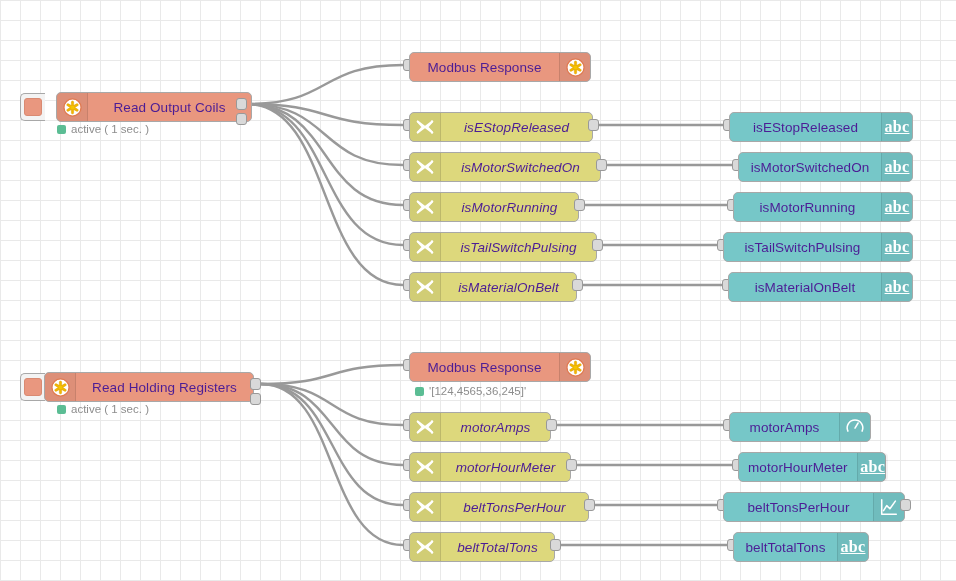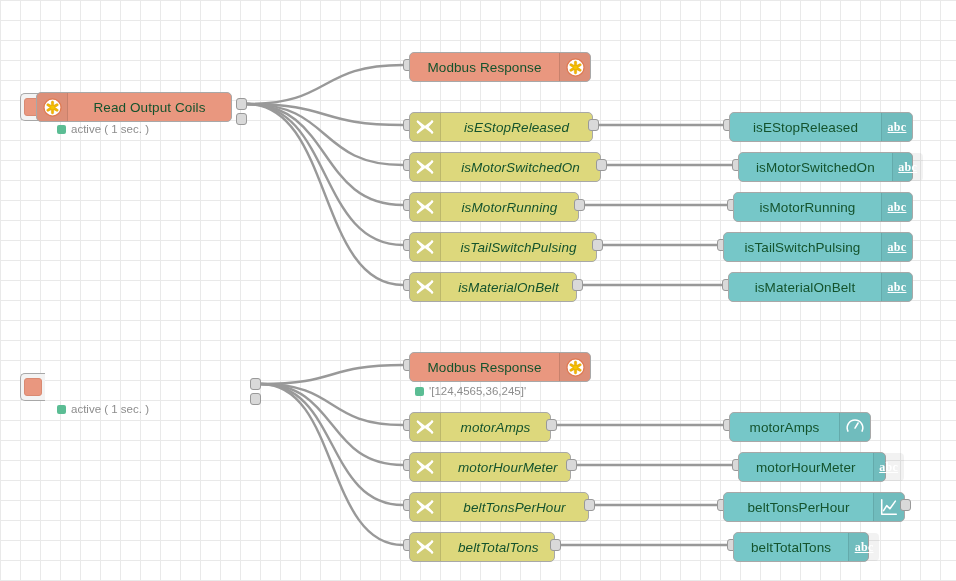--- a/index.html
+++ b/index.html
@@ -37,23 +37,23 @@
     display: flex;
     align-items: stretch;
     box-shadow: 0 0 0 0 rgba(0,0,0,0);
   }
   .node .lbl {
     display: flex;
     align-items: center;
     justify-content: center;
     flex: 1 1 auto;
     font-size: 13.5px;
-    color: #14532d;
+    color: #4c1d95;
     white-space: nowrap;
-    padding: 0 17px;
+    padding: 0 9px;
     letter-spacing: 0.1px;
   }
   
   .node.salmon { background: #e9977f; }
   .node.fn     { background: #ddd87c; }
   .node.dash   { background: #76c7c8; }
 
   .iconbox {
     width: 30px;
     flex: 0 0 30px;
@@ -111,21 +111,21 @@
     white-space: nowrap;
   }
   .status .dot {
     width: 9px; height: 9px;
     border-radius: 2px;
     background: #5bbd94;
     margin-right: 5px;
     flex: 0 0 9px;
   }
   .abc {
-    font-size: 12px;
+    font-size: 16px;
     font-weight: bold;
     color: #ffffff;
     text-decoration: underline;
     font-family: "Liberation Serif", serif;
     letter-spacing: 0.3px;
   }
   svg.gl { display: block; }
 </style>
 </head>
 <body>
@@ -151,21 +151,21 @@
       <path d="M261,384 C339.1,384 324.9,545 403,545" fill="none" stroke="#999999" stroke-width="2.4" stroke-linecap="round"></path>
       <path d="M551,425 C645.6,425 628.4,425 723,425" fill="none" stroke="#999999" stroke-width="2.4" stroke-linecap="round"></path>
       <path d="M571,465 C659.55,465 643.45,465 732,465" fill="none" stroke="#999999" stroke-width="2.4" stroke-linecap="round"></path>
       <path d="M589,505 C659.4,505 646.6,505 717,505" fill="none" stroke="#999999" stroke-width="2.4" stroke-linecap="round"></path>
       <path d="M555,545 C649.6,545 632.4,545 727,545" fill="none" stroke="#999999" stroke-width="2.4" stroke-linecap="round"></path>
     </svg>
 
   <div class="inject-btn" style="left:20px; top:93px;">
     <span class="sq"></span>
   </div>
-  <div class="node salmon" style="left:36px; top:92px; width:196px;">
+  <div class="node salmon" style="left:56px; top:92px; width:196px;">
     <span class="iconbox">
       <svg class="gl" width="19" height="19" viewBox="0 0 20 20">
         <circle cx="10" cy="10" r="9" fill="#ffffff" stroke="#e07a50" stroke-width="1.4"></circle>
         <g fill="#f0b800" stroke="#e09a00" stroke-width="0.5">
           <rect x="8.8" y="3.2" width="2.4" height="13.6" rx="1.2"></rect>
           <rect x="8.8" y="3.2" width="2.4" height="13.6" rx="1.2" transform="rotate(60 10 10)"></rect>
           <rect x="8.8" y="3.2" width="2.4" height="13.6" rx="1.2" transform="rotate(120 10 10)"></rect>
         </g>
         <circle cx="10" cy="10" r="2.1" fill="#f5c400"></circle>
       </svg>
@@ -317,20 +317,34 @@
         <span class="lbl">isMaterialOnBelt</span>
         <span class="iconbox right">
           <span class="abc">abc</span>
         </span>
       </div>
     </div>
 
   <div class="inject-btn" style="left:20px; top:373px;">
     <span class="sq"></span>
   </div>
+  <div class="node salmon" style="left:44px; top:372px; width:210px;">
+    <span class="iconbox">
+      <svg class="gl" width="19" height="19" viewBox="0 0 20 20">
+        <circle cx="10" cy="10" r="9" fill="#ffffff" stroke="#e07a50" stroke-width="1.4"></circle>
+        <g fill="#f0b800" stroke="#e09a00" stroke-width="0.5">
+          <rect x="8.8" y="3.2" width="2.4" height="13.6" rx="1.2"></rect>
+          <rect x="8.8" y="3.2" width="2.4" height="13.6" rx="1.2" transform="rotate(60 10 10)"></rect>
+          <rect x="8.8" y="3.2" width="2.4" height="13.6" rx="1.2" transform="rotate(120 10 10)"></rect>
+        </g>
+        <circle cx="10" cy="10" r="2.1" fill="#f5c400"></circle>
+      </svg>
+    </span>
+    <span class="lbl">Read Holding Registers</span>
+  </div>
   <div class="port" style="left:250px; top:378px;"></div>
   <div class="port" style="left:250px; top:393px;"></div>
   <div class="status" style="left:57px; top:403px;">
     <span class="dot"></span>
     <span>active ( 1 sec. )</span>
   </div>
 
   <div class="port" style="left:403px; top:359px;"></div>
   <div class="node salmon" style="left:409px; top:352px; width:182px;">
     <span class="lbl">Modbus Response</span>

